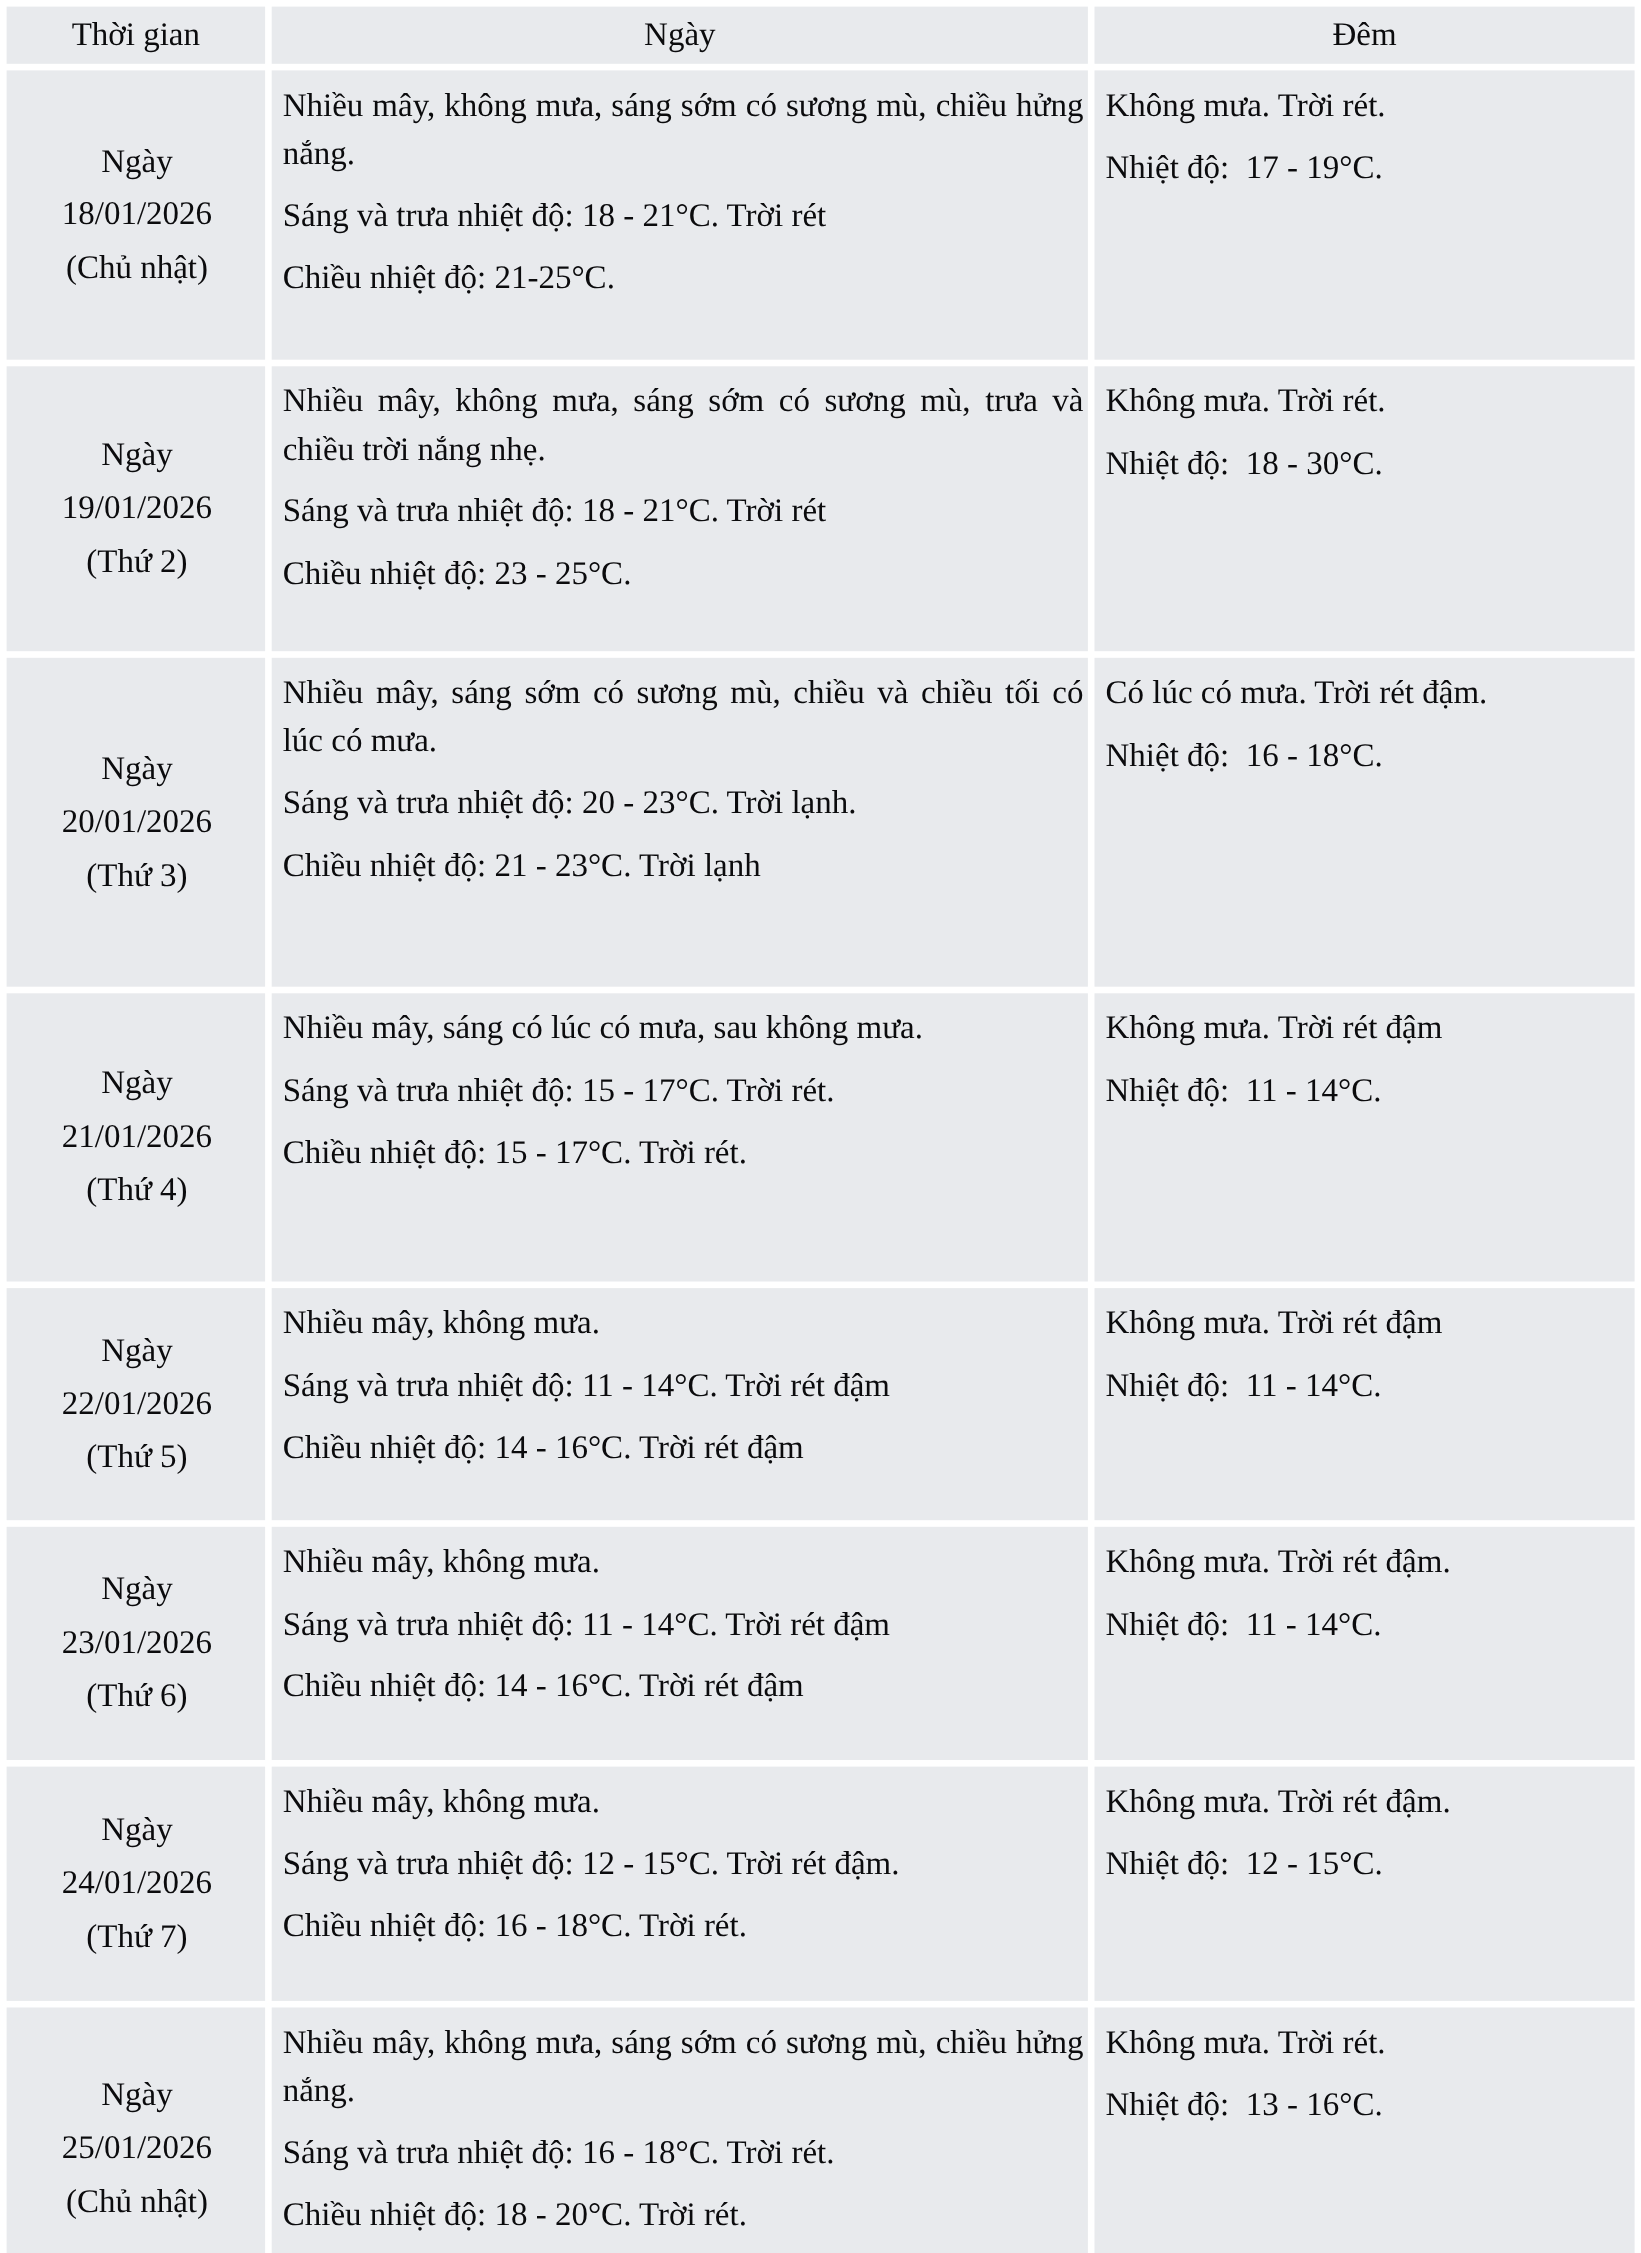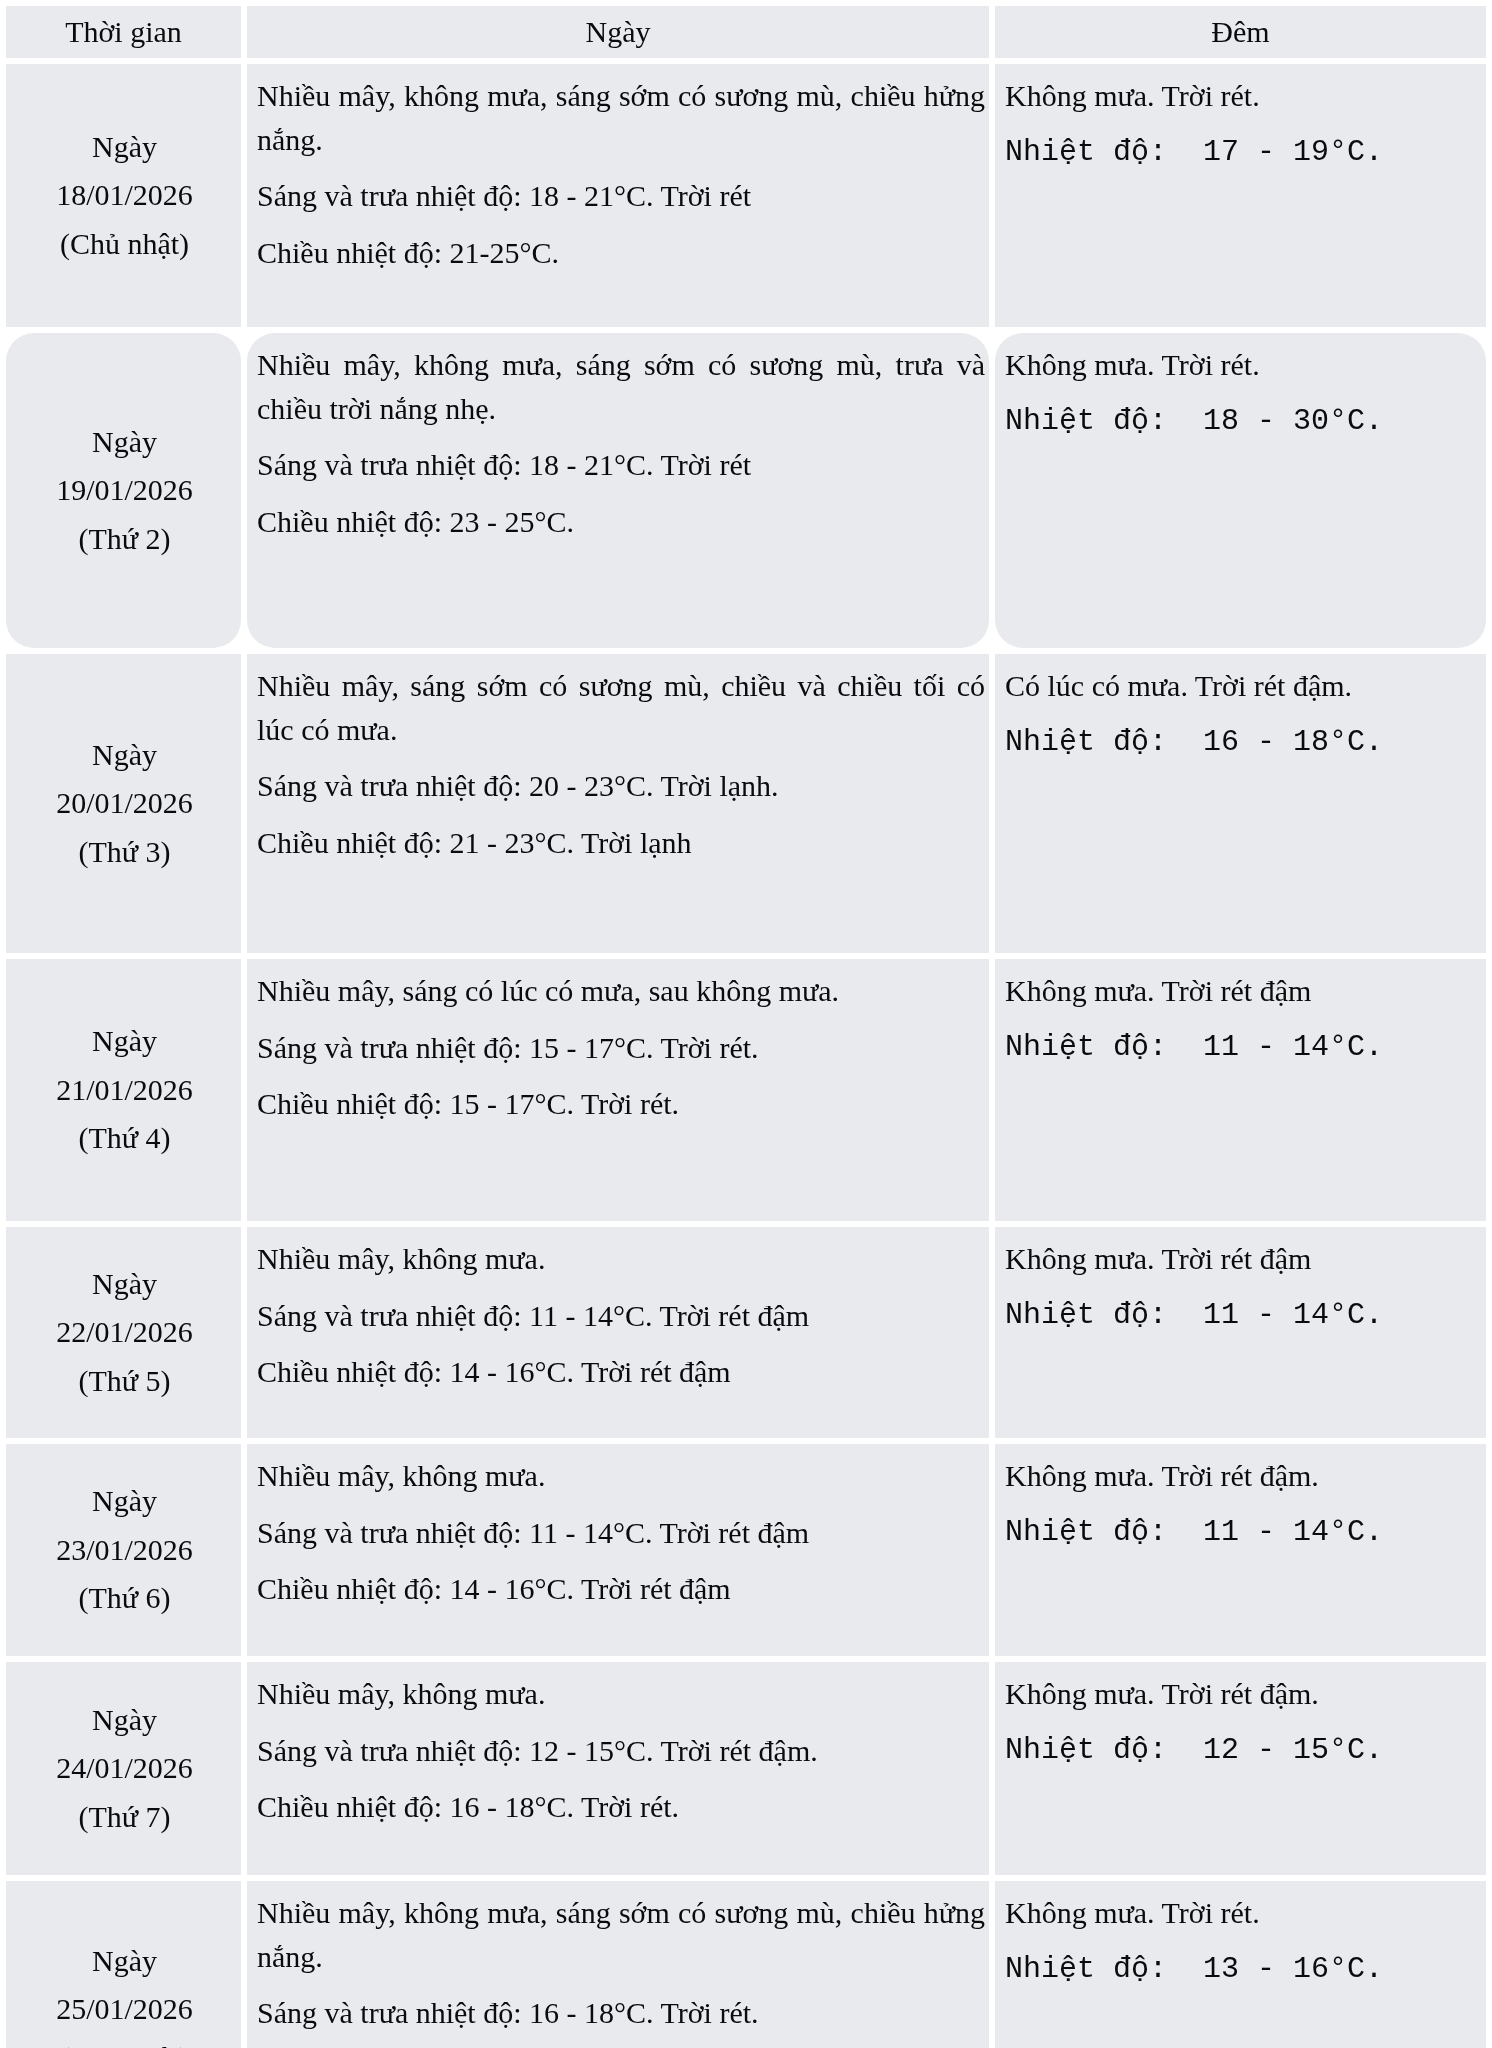--- a/index.html
+++ b/index.html
@@ -38,24 +38,24 @@
     padding: 2px;
   }
   p { margin: 0 0 13px 0; line-height: 1.45; }
   td.c-date {
     text-align: center;
     vertical-align: middle;
   }
   td.c-date p { margin: 0 0 5px 0; }
   td.c-day p { text-align: justify; }
   td.c-day { padding-right: 4px; margin-left: 26px; }
-  p.pre { white-space: pre-wrap; font-family: Liberation Mono, monospace; }
+  p.pre { white-space: pre-wrap; }
   
   tr.r1 td { height: 263px; }
-  tr.r2 td { height: 315px; border-radius: 28px; }
+  tr.r2 td { height: 259px; }
   tr.r3 td { height: 299px; }
   tr.r4 td { height: 262px; }
   tr.r5 td { height: 211px; }
   tr.r6 td { height: 212px; }
   tr.r7 td { height: 213px; }
   tr.r8 td { height: 257px; }
 </style>
 </head>
 <body>
 

